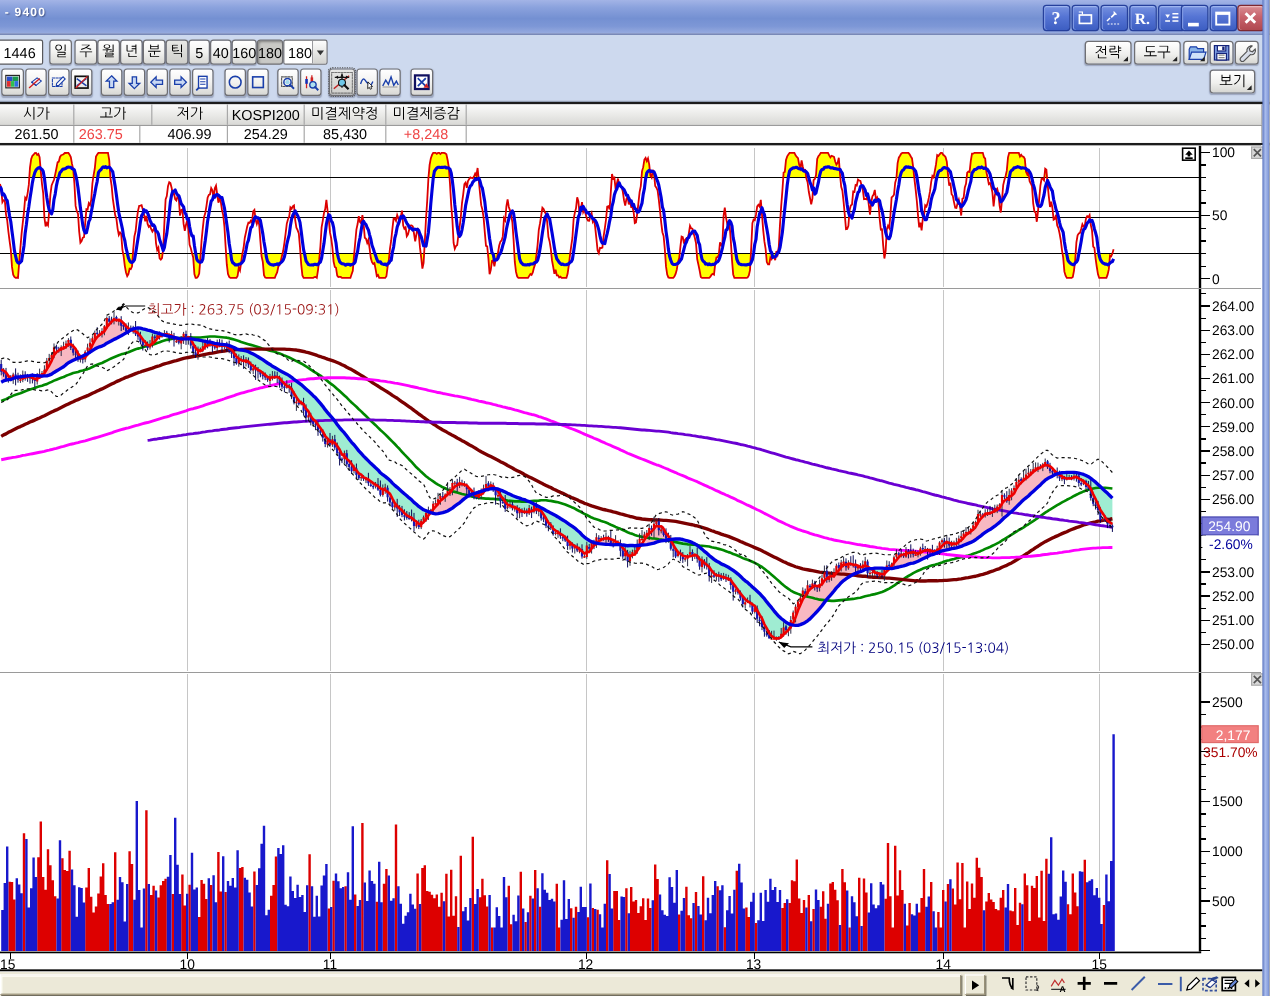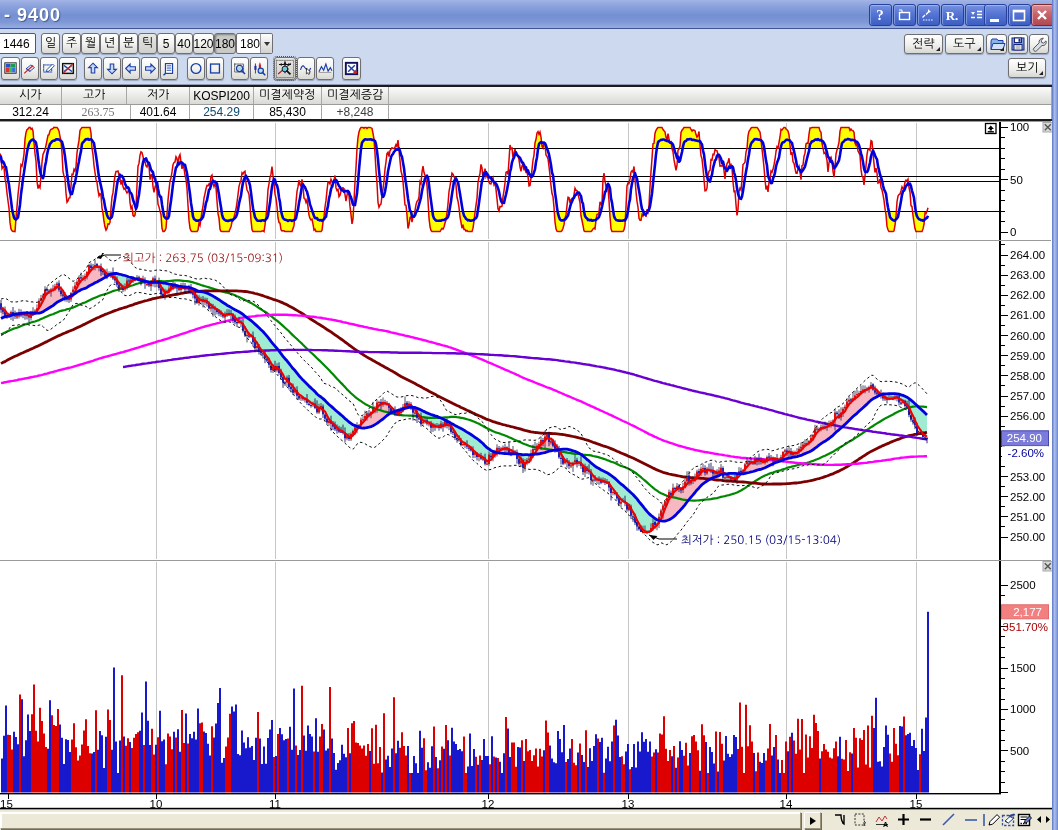--- a/index.html
+++ b/index.html
@@ -1,21 +1,21 @@
 <!DOCTYPE html>
 <html><head>
 <meta charset="utf-8">
 <style>
   html,body{margin:0;padding:0;background:#555;}
   #app{position:relative;width:1058px;height:830px;overflow:hidden;background:#fff;
        font-family:"Liberation Sans",sans-serif;-webkit-font-smoothing:none;}
   #titlebar{position:absolute;left:0;top:0;width:1058px;height:28px;
     background:linear-gradient(180deg,#a3b4e6 0%,#8ba2dd 22%,#7490d2 55%,#7d97d6 78%,#97abdf 100%);
     border-bottom:1px solid #3f5494;}
-  #title-text{position:absolute;left:4px;top:5px;color:#fff;font-size:18px;font-weight:bold;
+  #title-text{position:absolute;left:4px;top:5px;color:#fff;font-size:10px;font-weight:bold;
     letter-spacing:1px;text-shadow:1px 1px 1px #46598f;}
   .wbtn{position:absolute;top:4px;width:21px;height:20px;border-radius:3px;
     border:1px solid #26409c;box-shadow:inset 0 1px 0 #9db4f0, inset 1px 0 0 #7e98e2;
     background:linear-gradient(180deg,#7792e0 0%,#5574d4 45%,#3d5ec2 100%);}
   .wbtn.close{background:linear-gradient(180deg,#d98d93 0%,#c8636c 45%,#b04850 100%);border-color:#7e2830;
     box-shadow:inset 0 1px 0 #ecb6ba, inset 1px 0 0 #d99ba0;}
   #toolbar-strip{position:absolute;left:0;top:29px;width:1058px;height:55px;background:#cdd9ee;
     border-bottom:1px solid #8f9bb0;}
   .tbtn{position:absolute;box-sizing:border-box;height:21px;border:1px solid #6f6f73;border-radius:3px;
     background:linear-gradient(180deg,#ffffff 0%,#f2f2f0 50%,#d8d8d4 100%);
@@ -118,21 +118,21 @@
             <g fill="#000">
               <path transform="translate(0,0)" d="M250 344Q226 344 212 341Q197 338 189 330Q181 321 178 308Q175 294 175 273V0Q175 -5 179 -8Q183 -12 188 -12H231Q236 -12 240 -8Q243 -4 243 0V103H697V1Q697 -4 700 -8Q704 -12 709 -12H752Q757 -12 761 -8Q765 -5 765 0V280Q765 318 749 331Q733 344 689 344ZM455 715Q450 715 446 710Q442 706 442 700V502H45Q39 502 34 498Q30 494 30 489V455Q30 449 34 446Q39 442 45 442H895Q900 442 905 446Q910 449 910 455V489Q910 494 905 498Q900 502 895 502H511V700Q511 706 508 710Q504 715 498 715ZM243 162V261Q243 276 248 280Q253 285 267 285H673Q687 285 692 280Q697 276 697 261V162ZM802 866Q802 872 797 875Q792 878 787 878H236Q189 878 174 858Q160 839 160 798V613Q160 599 174 599H215Q229 599 229 613V797Q229 811 234 814Q238 818 252 818H787Q792 818 797 822Q802 825 802 830Z"></path>
             </g>
           </svg>
         </div><div class="tbtn semi" style="left: 138px; top: 4px; width: 19px;">
           <svg width="11.3" height="12.72" viewBox="0 0 940 1060" style="display:block">
             <g fill="#000">
               <path transform="translate(0,0)" d="M499 272Q477 274 443 275Q409 276 370 276Q332 277 295 278Q258 278 230 278H183V399Q183 414 188 420Q193 425 207 425Q251 426 298 424Q346 423 393 420Q440 416 486 410Q531 405 571 397Q588 394 591 408L596 437Q598 446 595 450Q592 453 583 455Q542 463 493 470Q444 476 392 480Q341 483 290 485Q238 487 192 486Q147 485 130 466Q114 446 114 404V92Q114 50 130 36Q146 22 190 22H506Q519 22 519 34V70Q519 82 506 82H203Q189 82 186 86Q183 89 183 104V220H230Q257 220 293 220Q329 220 366 219Q404 218 438 217Q473 216 498 214Q511 214 511 226L512 260Q512 270 499 272ZM222 603Q222 597 227 594Q232 591 237 591H729Q776 591 790 608Q805 626 805 667V886Q805 900 791 900H750Q736 900 736 886V672Q736 658 732 654Q727 651 713 651H237Q232 651 227 648Q222 644 222 639ZM805 527Q805 541 791 541H750Q736 541 736 527V-12Q736 -26 750 -26H791Q805 -26 805 -12Z"></path>
             </g>
           </svg>
-        </div><div class="tbtn" style="left: 157px; top: 4px; width: 18px;">5</div><div class="tbtn" style="left: 175px; top: 4px; width: 18px;">40</div><div class="tbtn" style="left: 193px; top: 4px; width: 21px;">120</div><div class="tbtn pressed" style="left: 214px; top: 4px; width: 22px;">180</div></span>
+        </div><div class="tbtn" style="left: 157px; top: 4px; width: 18px;">5</div><div class="tbtn" style="left: 175px; top: 4px; width: 18px;">40</div><div class="tbtn" style="left: 193px; top: 4px; width: 21px;">160</div><div class="tbtn pressed" style="left: 214px; top: 4px; width: 22px;">180</div></span>
     <div id="tick-combo">
       <span class="val">180</span>
       <span class="drop"></span>
     </div>
     <span id="tool-icons"><div class="tbtn" style="left: 1px; top: 28px; width: 19px; height: 23px;">
           <svg width="17" height="17" viewBox="0 0 18 18" fill="none" stroke-linecap="square">
             <rect x="3" y="3" width="12" height="11" fill="none" stroke="#222"></rect>
             <rect x="4" y="4" width="5" height="4" fill="#2a50c8"></rect>
             <rect x="9" y="4" width="5" height="4" fill="#1a9a50"></rect>
             <rect x="4" y="8" width="3.4" height="5" fill="#e03030"></rect>
@@ -322,26 +322,26 @@
               <path transform="translate(940,0)" d="M534 80Q532 92 529 104Q526 115 523 126H736V-12Q736 -26 750 -26H791Q805 -26 805 -12V449Q805 463 791 463H750Q736 463 736 449V359H481Q468 359 468 347V312Q468 300 481 300H736V185H503Q484 230 454 270Q423 311 378 348Q334 386 274 421Q213 456 135 489Q120 496 113 483L98 450Q94 441 96 437Q99 433 106 430Q271 362 356 279Q442 196 459 98Q465 69 435 69H133Q121 69 121 56V21Q121 9 133 9H458Q506 9 524 26Q541 43 534 80ZM826 887Q826 892 822 896Q817 899 813 899H310Q263 899 248 882Q234 864 234 822V747Q234 705 252 690Q269 676 314 676H714Q728 676 732 672Q736 668 736 653V596Q736 581 732 577Q729 573 715 573H246Q241 573 236 570Q232 567 232 562V526Q232 521 236 518Q241 515 246 515H726Q750 515 765 518Q780 522 789 530Q798 538 802 552Q805 567 805 588V663Q805 705 788 720Q770 734 725 734H324Q310 734 306 738Q303 742 303 757V818Q303 832 307 836Q311 841 325 841H812Q817 841 822 844Q826 847 826 852Z"></path>
               <path transform="translate(1880,0)" d="M440 135Q425 193 403 248Q381 304 352 358Q367 388 388 420Q408 451 432 481Q456 511 482 538Q507 564 532 584Q537 589 536 594Q536 599 532 603L508 630Q504 634 500 635Q496 636 488 629Q466 610 442 585Q418 560 395 532Q372 504 351 476Q330 447 314 420Q269 489 211 551Q153 613 84 665Q79 668 74 670Q68 671 65 667L39 636Q35 631 36 626Q38 621 43 618Q168 520 247 404Q326 288 364 140Q368 126 364 120Q361 114 347 114H93Q81 114 81 101V66Q81 54 95 54H374Q426 54 439 71Q452 88 440 135ZM595 308V5Q595 -9 609 -9H647Q661 -9 661 5V844Q661 858 647 858H609Q595 858 595 844V368H451Q445 368 440 364Q436 360 436 355V321Q436 315 440 312Q445 308 451 308ZM838 882Q838 896 824 896H786Q772 896 772 882V-12Q772 -26 786 -26H824Q838 -26 838 -12Z"></path>
               <path transform="translate(2820,0)" d="M780 731Q780 765 765 790Q750 816 725 836Q700 855 668 868Q635 881 600 888Q566 896 532 900Q497 903 468 903Q440 903 406 900Q371 896 336 888Q302 881 270 868Q237 855 212 836Q187 816 172 790Q157 765 157 731Q157 698 172 672Q187 647 212 628Q237 609 270 596Q302 583 336 575Q371 567 405 564Q439 560 468 560Q497 560 532 564Q566 567 601 574Q636 582 668 595Q700 608 725 627Q750 646 765 672Q780 698 780 731ZM702 97Q650 146 561 192Q589 200 624 209Q658 218 694 227Q730 236 766 244Q802 252 833 258Q846 261 842 272L828 305Q823 316 810 313Q776 307 734 297Q692 287 648 276Q605 264 562 252Q520 240 484 228Q405 261 314 286Q224 312 130 328Q121 330 118 326Q114 323 112 317L103 287Q99 272 111 271Q180 260 256 239Q332 218 402 192Q473 166 532 138Q591 109 626 83Q642 71 638 64Q635 57 621 57H189Q176 57 176 44V9Q176 -3 189 -3H646Q723 -3 737 24Q751 50 702 97ZM707 732Q707 698 680 676Q653 654 614 642Q576 629 536 624Q495 620 468 620Q440 620 400 624Q359 629 322 642Q284 654 257 676Q230 698 230 732Q230 766 257 788Q284 809 322 821Q359 833 400 838Q440 842 468 842Q495 842 536 838Q576 833 614 821Q653 809 680 788Q707 766 707 732ZM895 410Q900 410 905 414Q910 417 910 423V457Q910 462 905 466Q900 470 895 470H45Q39 470 34 466Q30 462 30 457V423Q30 417 34 414Q39 410 45 410Z"></path>
               <path transform="translate(3760,0)" d="M199 628Q199 586 215 572Q231 557 275 557H694Q718 557 732 560Q747 563 756 571Q764 579 767 593Q770 607 770 628V817Q770 859 754 874Q738 888 694 888H275Q251 888 236 885Q222 882 214 874Q205 865 202 852Q199 838 199 817ZM292 617Q278 617 273 622Q268 628 268 643V802Q268 817 273 822Q278 828 292 828H677Q691 828 696 822Q701 817 701 802V643Q701 628 696 622Q691 617 677 617ZM514 88Q491 227 393 333Q295 439 109 517Q92 524 87 511L72 478Q68 470 72 465Q75 460 80 458Q239 392 330 302Q420 211 439 106Q445 77 415 77H107Q95 77 95 64V29Q95 17 107 17H438Q486 17 503 34Q520 51 514 88ZM770 490Q770 504 756 504H715Q701 504 701 490V-12Q701 -26 715 -26H756Q770 -26 770 -12V227H908Q914 227 918 230Q923 234 923 240V274Q923 279 918 283Q914 287 908 287H770Z"></path>
             </g>
           </svg>
         </div>
         <div class="cell" style="left: 389px; width: 663px; border-right: 1px solid rgb(168, 168, 168);"></div>
       </div>
     <div class="td-row" id="td-row">
-        <div class="cell" style="left: 0px; width: 62px; color: rgb(0, 0, 0);">312.24</div>
-        <div class="cell" style="left: 66px; width: 65px; color: #737373; font-family: Liberation Serif, serif;">263.75</div>
-        <div class="cell" style="left: 127px; width: 63px; color: rgb(0, 0, 0);">401.64</div>
-        <div class="cell" style="left: 190px; width: 64px; color: #0c4a6e;">254.29</div>
+        <div class="cell" style="left: 0px; width: 62px; color: rgb(0, 0, 0);">261.50</div>
+        <div class="cell" style="left: 52px; width: 65px; color: #ef4444;">263.75</div>
+        <div class="cell" style="left: 127px; width: 63px; color: rgb(0, 0, 0);">406.99</div>
+        <div class="cell" style="left: 190px; width: 64px; color: #000000;">254.29</div>
         <div class="cell" style="left: 254px; width: 68px; color: rgb(0, 0, 0);">85,430</div>
-        <div class="cell" style="left: 322px; width: 67px; color: #404040;">+8,248</div>
+        <div class="cell" style="left: 322px; width: 67px; color: #ef4444;">+8,248</div>
         <div class="cell" style="left: 389px; width: 663px; border-right: 1px solid rgb(168, 168, 168);"></div>
       </div>
   </div>
   <svg id="chart-svg" width="1058" height="689">
       <rect x="0" y="0" width="1058" height="689" fill="#fff"></rect>
       <line x1="156.5" y1="2" x2="156.5" y2="118" stroke="#c6c6c6" shape-rendering="crispEdges"></line>
       <line x1="275.5" y1="2" x2="275.5" y2="118" stroke="#c6c6c6" shape-rendering="crispEdges"></line>
       <line x1="488.5" y1="2" x2="488.5" y2="118" stroke="#c6c6c6" shape-rendering="crispEdges"></line>
       <line x1="628.5" y1="2" x2="628.5" y2="118" stroke="#c6c6c6" shape-rendering="crispEdges"></line>
       <line x1="786.5" y1="2" x2="786.5" y2="118" stroke="#c6c6c6" shape-rendering="crispEdges"></line>

